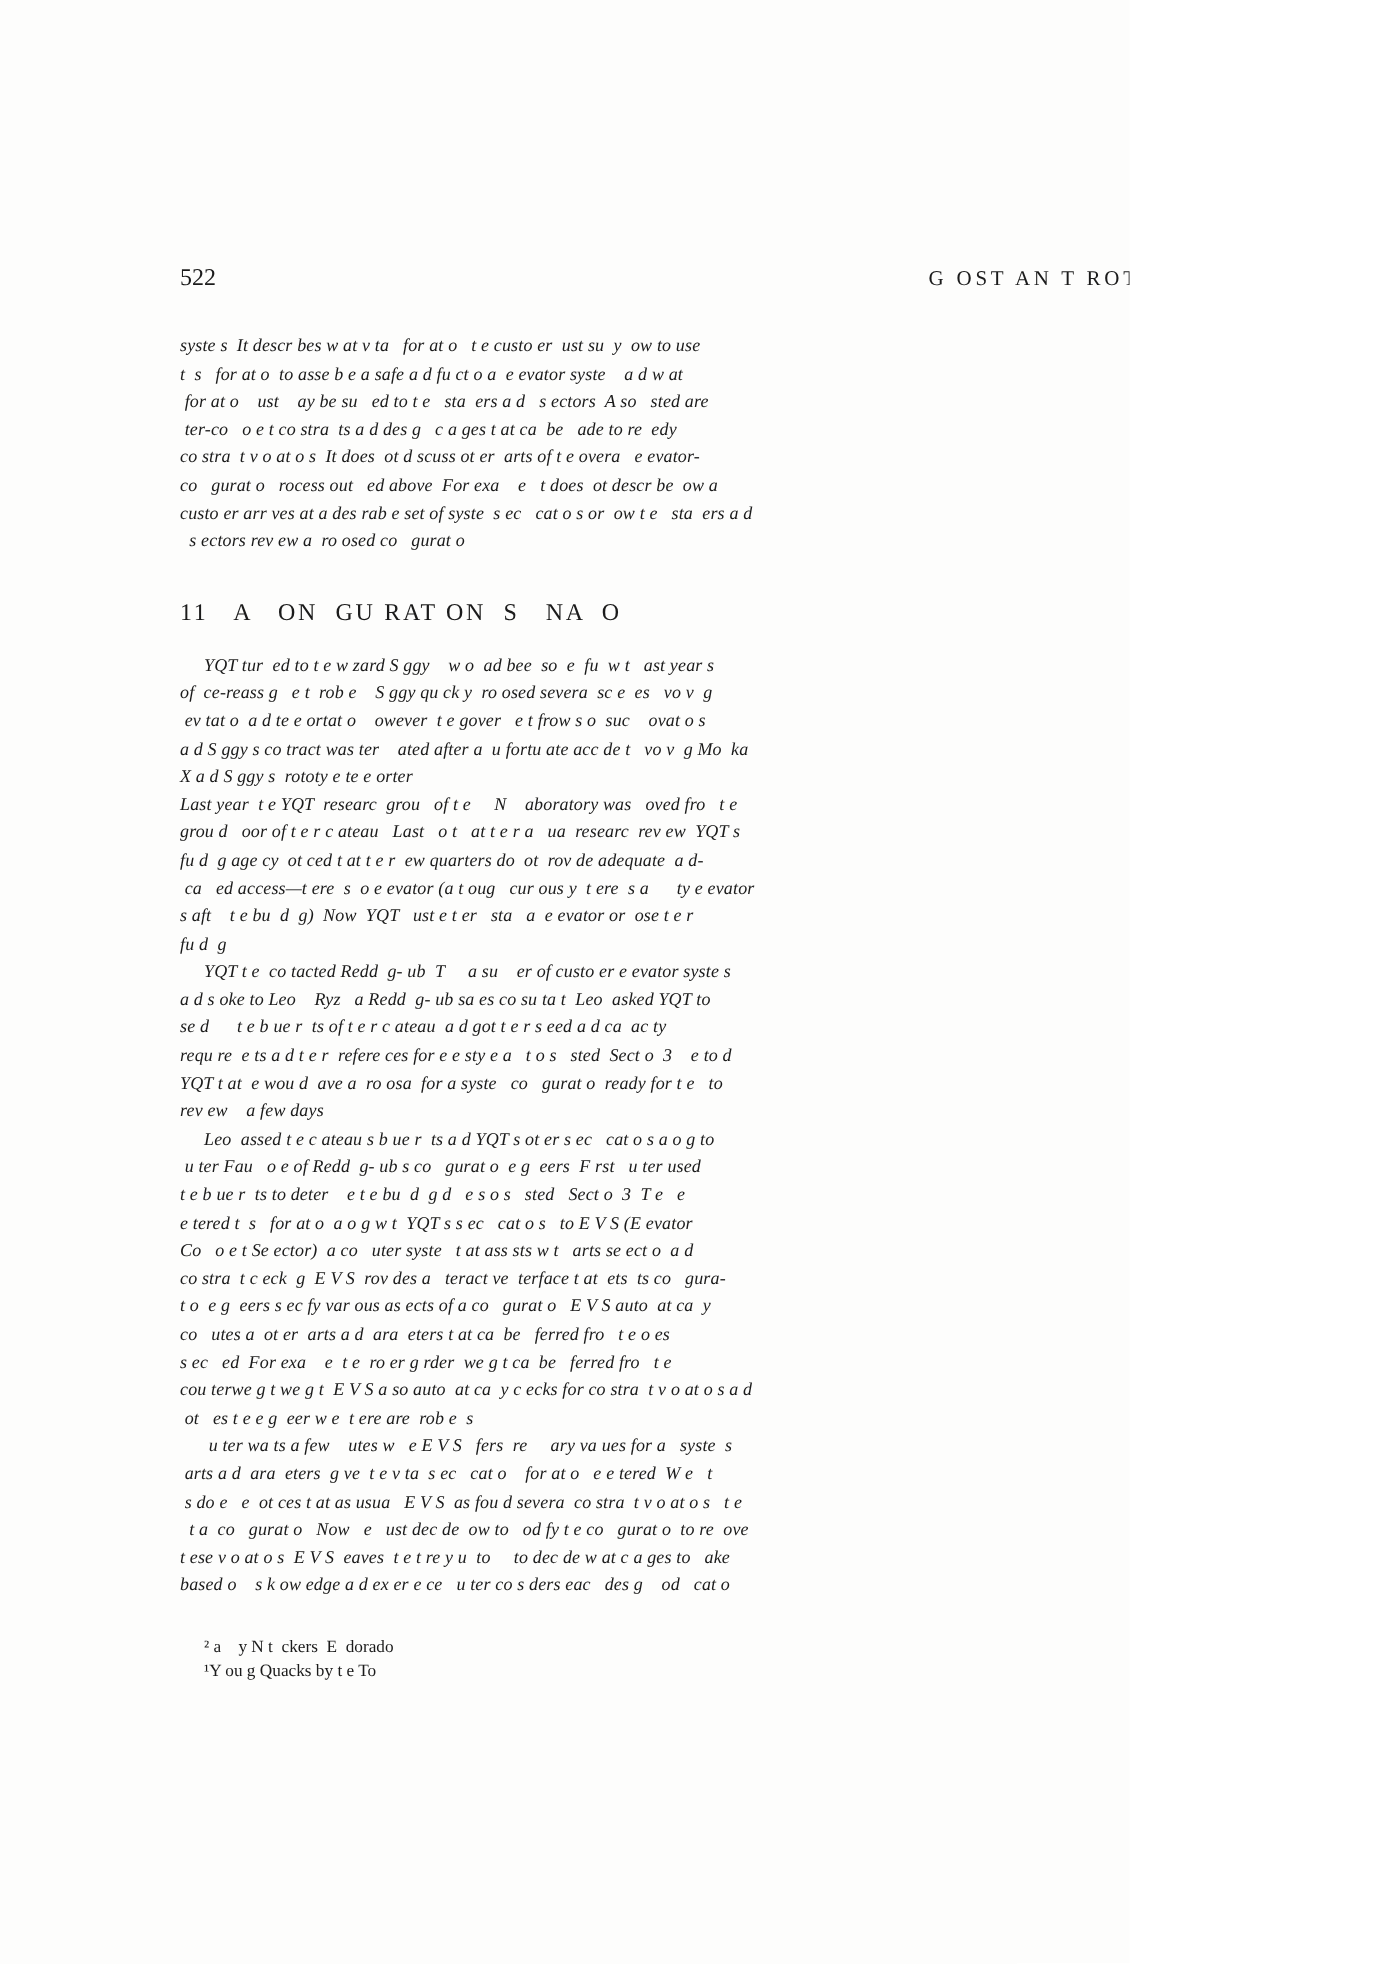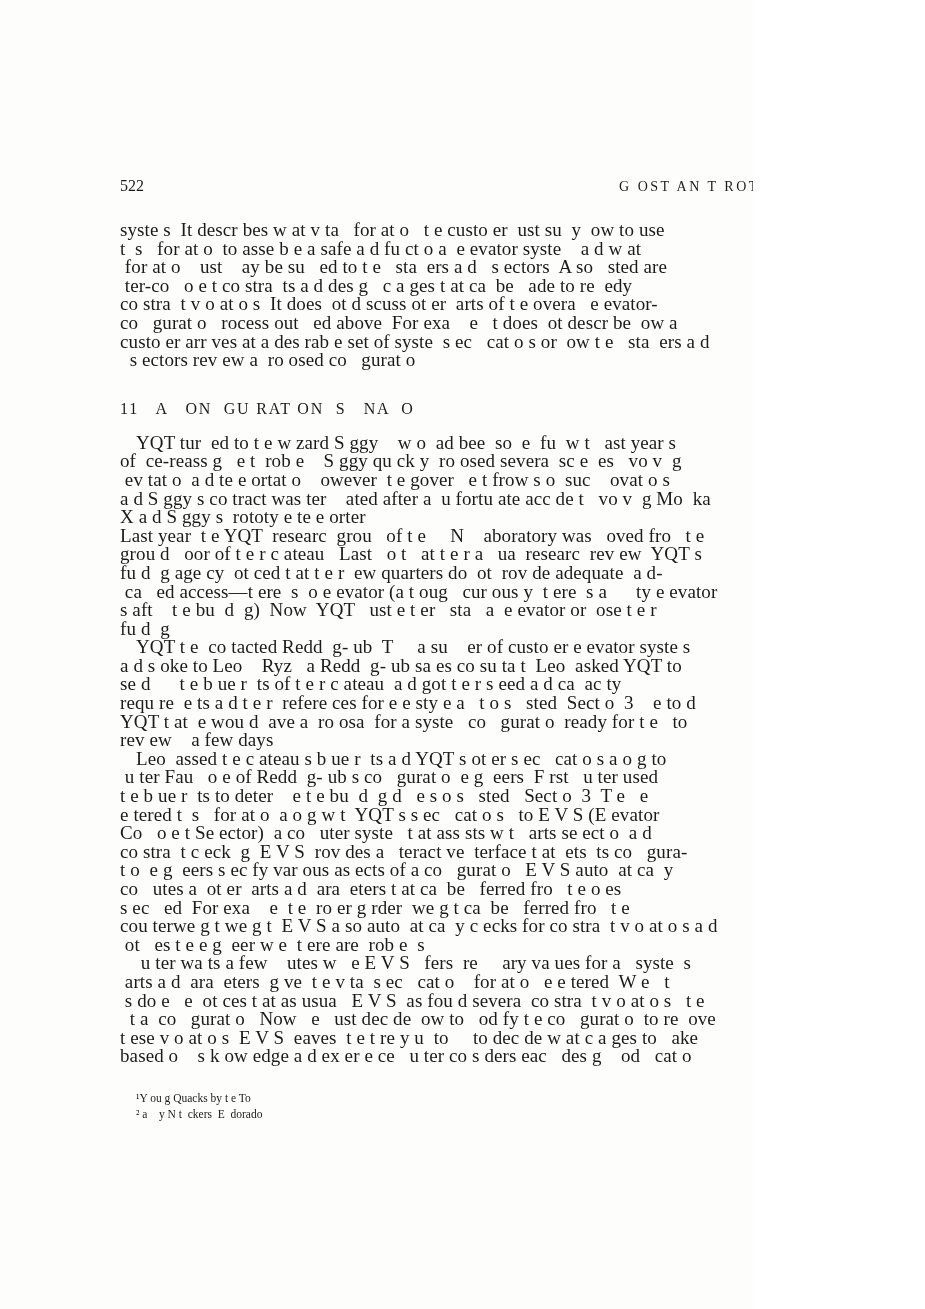--- a/index.html
+++ b/index.html
@@ -31,24 +31,25 @@
   .pagenum {
     font-size: 16px;
   }
   .runhead {
     font-size: 14px;
     letter-spacing: 2.5px;
     margin-top: 24px;
   }
   .para {
     margin: 0;
-    font-size: 19px;
+    font-size: 12px;
     line-height: 18.6px;
     white-space: pre-wrap;
     letter-spacing: 0.1px;
+    font-style: italic;
   }
   .indent {
     text-indent: 16px;
   }
   .section-heading {
     margin: 30px 0 16px 0;
     font-size: 16px;
     font-weight: 400;
     letter-spacing: 1.8px;
     white-space: pre-wrap;
@@ -114,18 +115,18 @@
 cou terwe g t we g t  E V S a so auto  at ca  y c ecks for co stra  t v o at o s a d
  ot   es t e e g  eer w e  t ere are  rob e  s</p>
     <p class="para indent"> u ter wa ts a few    utes w   e E V S   fers  re     ary va ues for a   syste  s
  arts a d  ara  eters  g ve  t e v ta  s ec   cat o    for at o   e e tered  W e   t
  s do e   e  ot ces t at as usua   E V S  as fou d severa  co stra  t v o at o s   t e
   t a  co   gurat o   Now   e   ust dec de  ow to   od fy t e co   gurat o  to re  ove
 t ese v o at o s  E V S  eaves  t e t re y u  to     to dec de w at c a ges to   ake 
 based o    s k ow edge a d ex er e ce   u ter co s ders eac   des g    od   cat o </p>
 
     <div class="footnotes">
+      <div class="footnote">² a    y N t  ckers  E  dorado</div>
       <div class="footnote">¹Y ou g Quacks by t e To</div>
-      <div class="footnote">² a    y N t  ckers  E  dorado</div>
     </div>
 
   </div>
 </div>
 
 </body></html>

